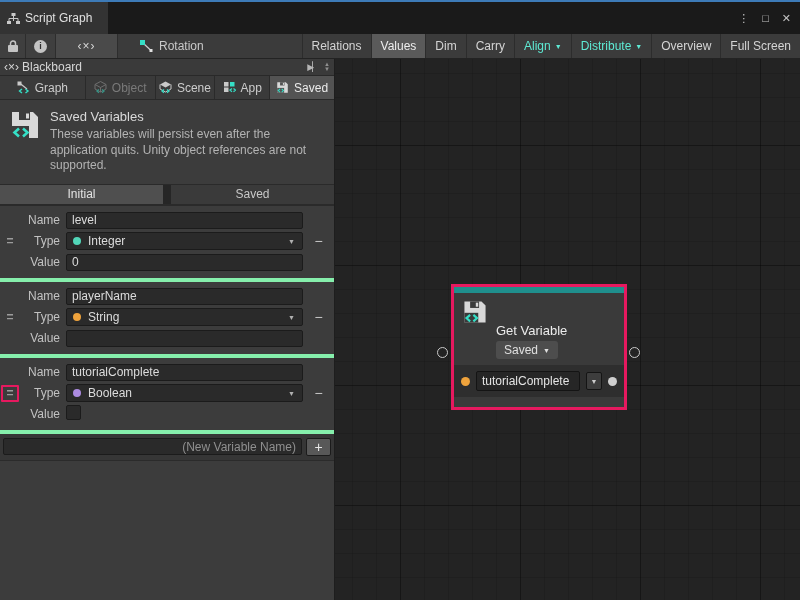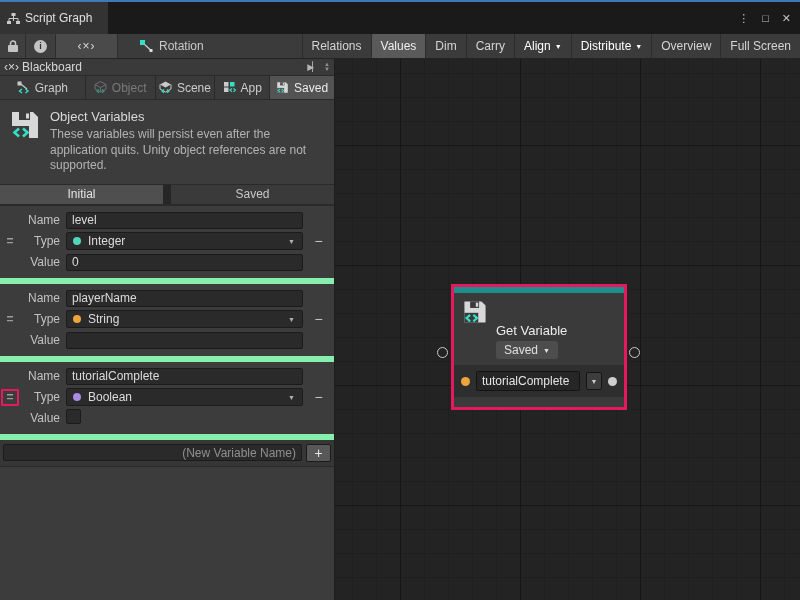--- a/index.html
+++ b/index.html
@@ -24,21 +24,21 @@
   .tb-btn.info { width:30px; }
   .tb-btn.logo { width:62px; background:#4a4a4a; color:#d6d6d6; letter-spacing:1px; }
   .info-circle { width:13px; height:13px; border-radius:50%; background:#c4c4c4; color:#2e2e2e; font-weight:bold; font-size:9px; display:flex; align-items:center; justify-content:center; }
   .rotation-group { display:flex; align-items:center; gap:6px; padding:0 12px; margin-left:10px; color:#c9c9c9; }
   .zoom-group { display:flex; align-items:center; gap:8px; padding:0 8px; color:#c9c9c9; }
   .zoom-track { width:78px; height:2px; background:#8a8a8a; position:relative; }
   .zoom-handle { position:absolute; right:-4px; top:-4px; width:10px; height:10px; border-radius:50%; background:#9e9e9e; }
   .tb-right { margin-left:auto; display:flex; align-items:stretch;justify-content:flex-end; }
   .tb-tbtn { display:flex; align-items:center; gap:4px; padding:0 9px; border-left:1px solid #2c2c2c; color:#d4d4d4; white-space:nowrap; }
   .tb-tbtn.active { background:#5a5a5a; color:#eeeeee; }
-  .tb-tbtn.disabled { color:#ffffff; }
+  .tb-tbtn.disabled { color:#5eead4; }
   .caret { font-size:7px; line-height:1; }
 
   
   .main { display:flex; height:556px; }
   .blackboard { width:335px; background:#3c3c3c; border-right:1px solid #1e1e1e; display:flex; flex-direction:column; position:relative; }
 
   .bb-header { height:17px; background:#3a3a3a; border-bottom:1px solid #292929; display:flex; align-items:center; gap:3px; padding:0 4px; color:#d6d6d6; }
   .bb-header .spacer { flex:1; }
   .dock-icon { font-size:9px; color:#b5b5b5; letter-spacing:-2px; }
   .scroll-arrows { display:flex; flex-direction:column; line-height:5px; font-size:6px; color:#8f8f8f; padding-left:4px; }
@@ -53,21 +53,21 @@
   .bb-info { padding:9px 8px 10px 9px; border-bottom:1px solid #2a2a2a; display:flex; gap:9px; min-height:72px; }
   .bb-info .txt { flex:1; }
   .bb-info h3 { font-size:13px; font-weight:normal; color:#d9d9d9; margin-bottom:3px; }
   .bb-info p { font-size:12px; color:#b3b3b3; line-height:1.3; }
 
   .bb-subtabs { display:flex; height:21px; background:#262626; gap:8px; border-bottom:2px solid #2a2a2a; }
   .subtab { flex:1; display:flex; align-items:center; justify-content:center; color:#c8c8c8; background:#3a3a3a; }
   .subtab.active { background:#4f4f4f; color:#e2e2e2; }
 
   .var-list { flex:1; overflow:hidden; }
-  .var-group { padding:4px 0 5px 0; border-bottom:6px solid #86efac; }
+  .var-group { padding:4px 0 5px 0; border-bottom:4px solid #86efac; }
   .var-row { display:grid; grid-template-columns:20px 46px 237px 1fr; align-items:center; height:21px; }
   .var-label { justify-self:end; padding-right:6px; color:#c2c2c2; }
   .handle { justify-self:center; color:#9c9c9c; font-weight:bold; font-size:12px; line-height:13px; }
   .pink-outline { border:2px solid #e6195f; border-radius:1px; padding:0 3px; }
   .tfield { height:17px; width:100%; background:#2a2a2a; border:1px solid #1b1b1b; border-radius:2px; color:#dcdcdc; padding:0 5px; font-size:12px; font-family:inherit; outline:none; }
   .dropdown { height:18px; width:100%; background:#2a2a2a; border:1px solid #1b1b1b; border-radius:2px; display:flex; align-items:center; gap:7px; padding:0 6px; position:relative; color:#dcdcdc; }
   .dropdown .dd-caret { position:absolute; right:7px; font-size:7px; color:#b0b0b0; }
   .dot { width:8px; height:8px; border-radius:50%; flex:none; }
   .minus-btn { justify-self:center; color:#c8c8c8; font-size:14px; line-height:14px; }
   .checkbox { width:15px; height:15px; background:#2a2a2a; border:1px solid #1b1b1b; border-radius:2px; }
@@ -244,21 +244,21 @@
 
     <div class="bb-info">
       <svg width="32" height="32" viewBox="0 0 32 32">
         <path d="M3 3 H24 L29 8 V29 H3 Z" fill="#d8d8d8"></path>
         <rect x="10" y="3" width="11" height="8" fill="#3c3c3c"></rect>
         <rect x="17" y="4.5" width="3" height="5" fill="#d8d8d8"></rect>
         <rect x="3" y="17" width="17" height="12" fill="#3c3c3c"></rect>
         <path d="M10 19.5 l-4.5 4 4.5 4 M14 19.5 l4.5 4 -4.5 4" stroke="#35dfc6" stroke-width="2.6" fill="none"></path>
       </svg>
       <div class="txt">
-        <h3>Object Variables</h3>
+        <h3>Saved Variables</h3>
         <p>These variables will persist even after the application quits. Unity object references are not supported.</p>
       </div>
     </div>
 
     <div class="bb-subtabs">
       <div class="subtab active">
           <span>Initial</span>
         </div>
       <div class="subtab">
           <span>Saved</span>

